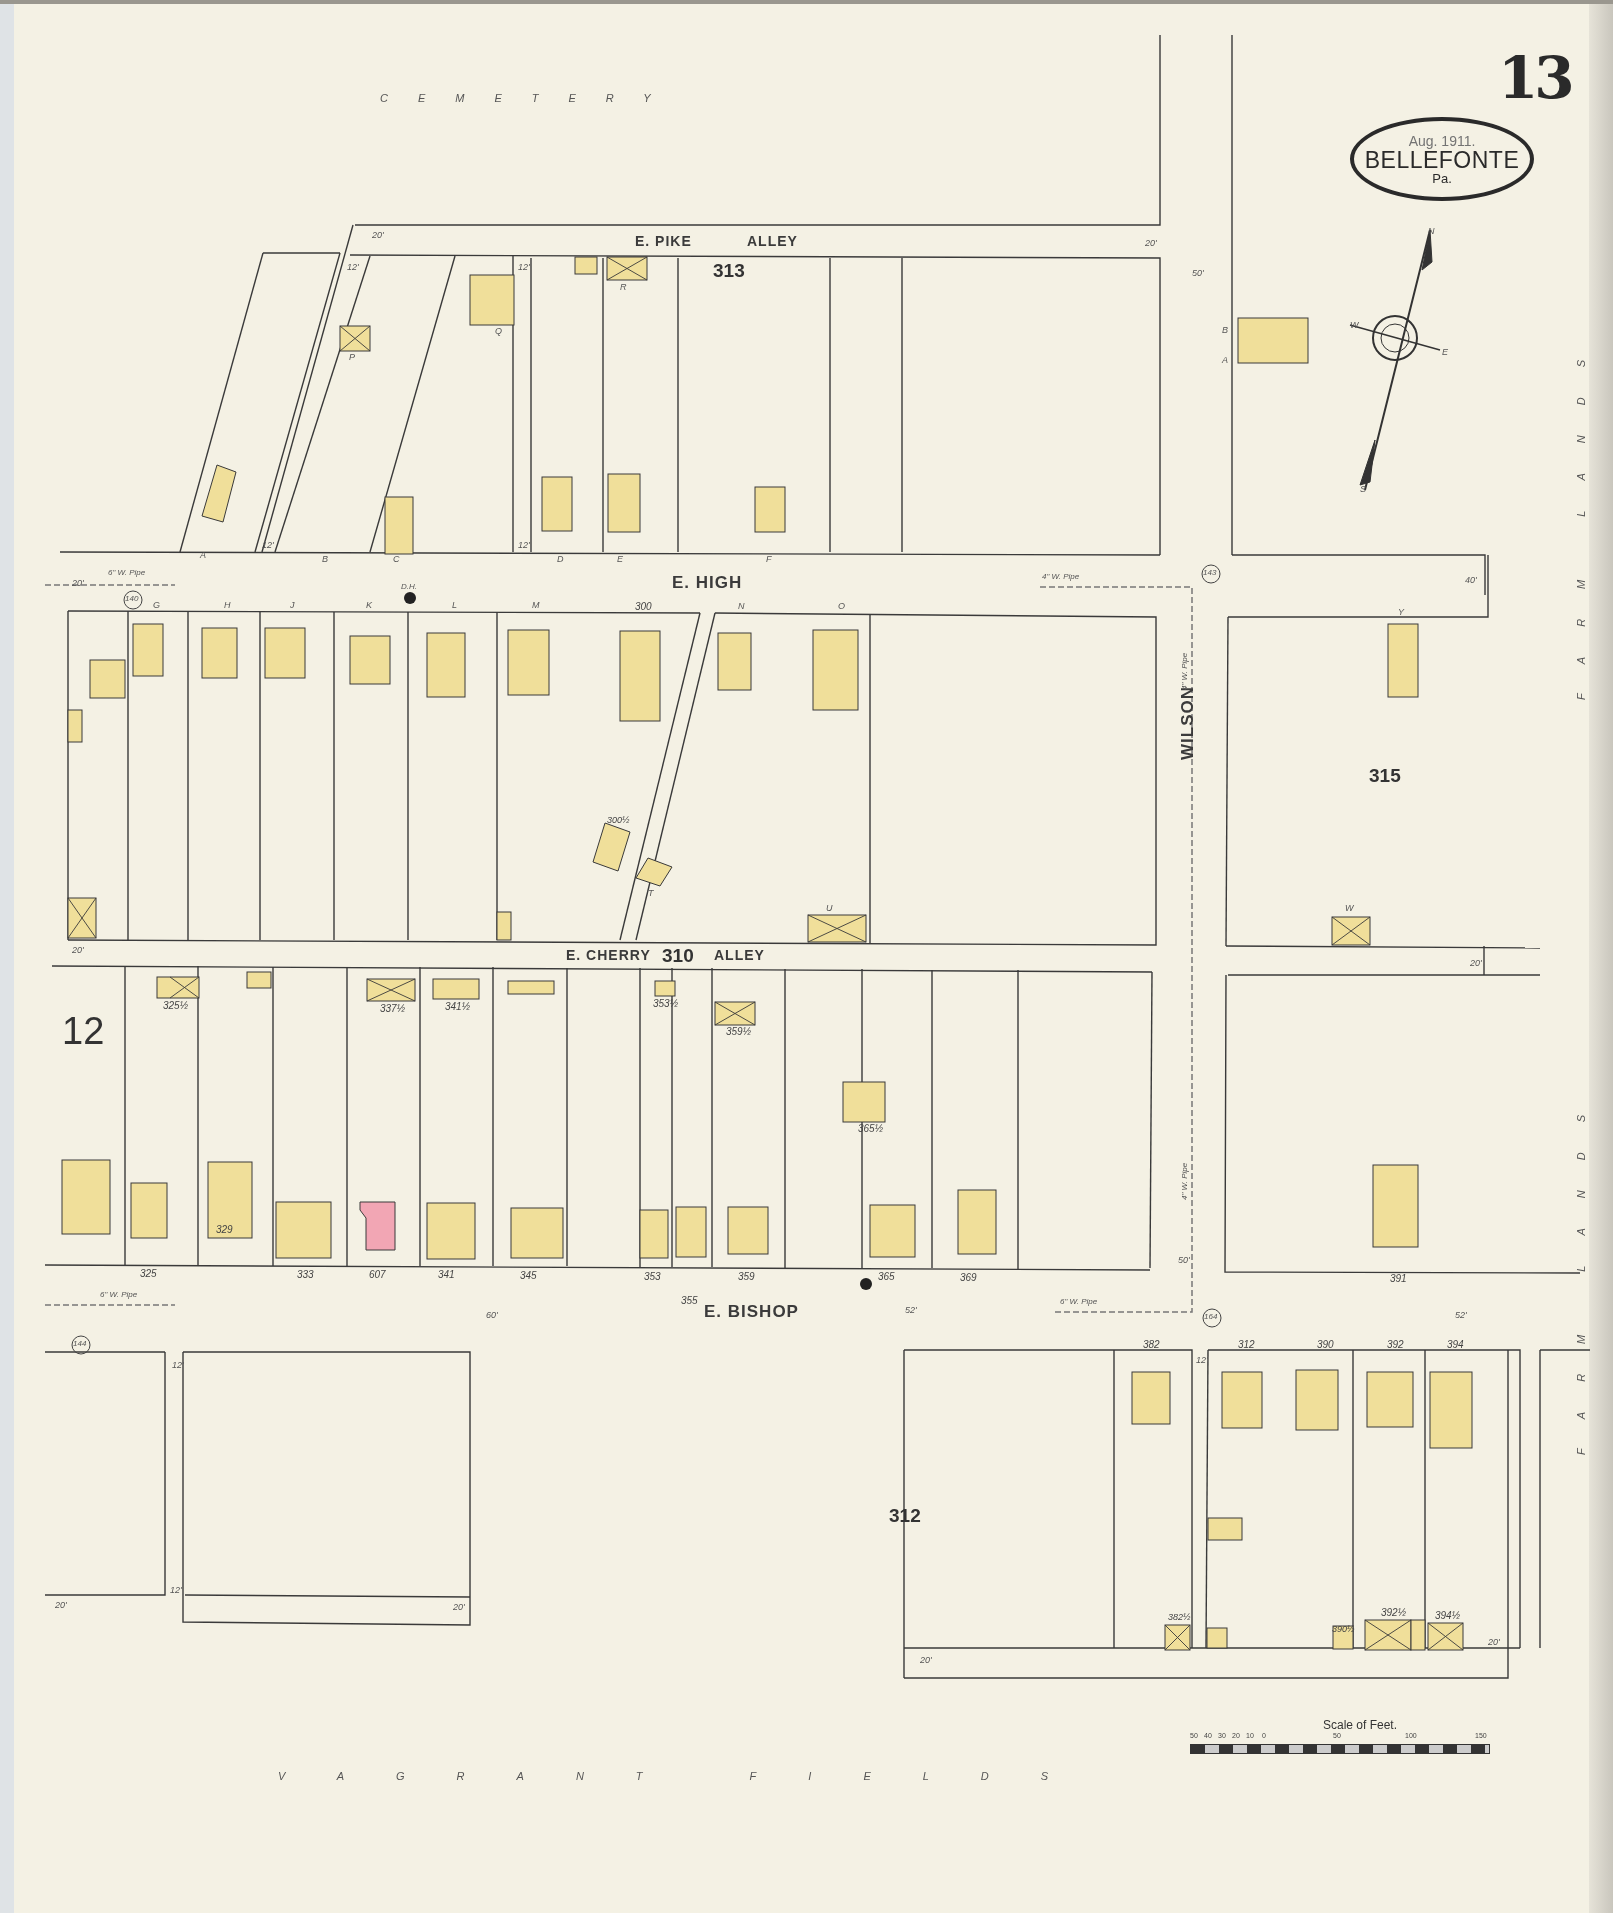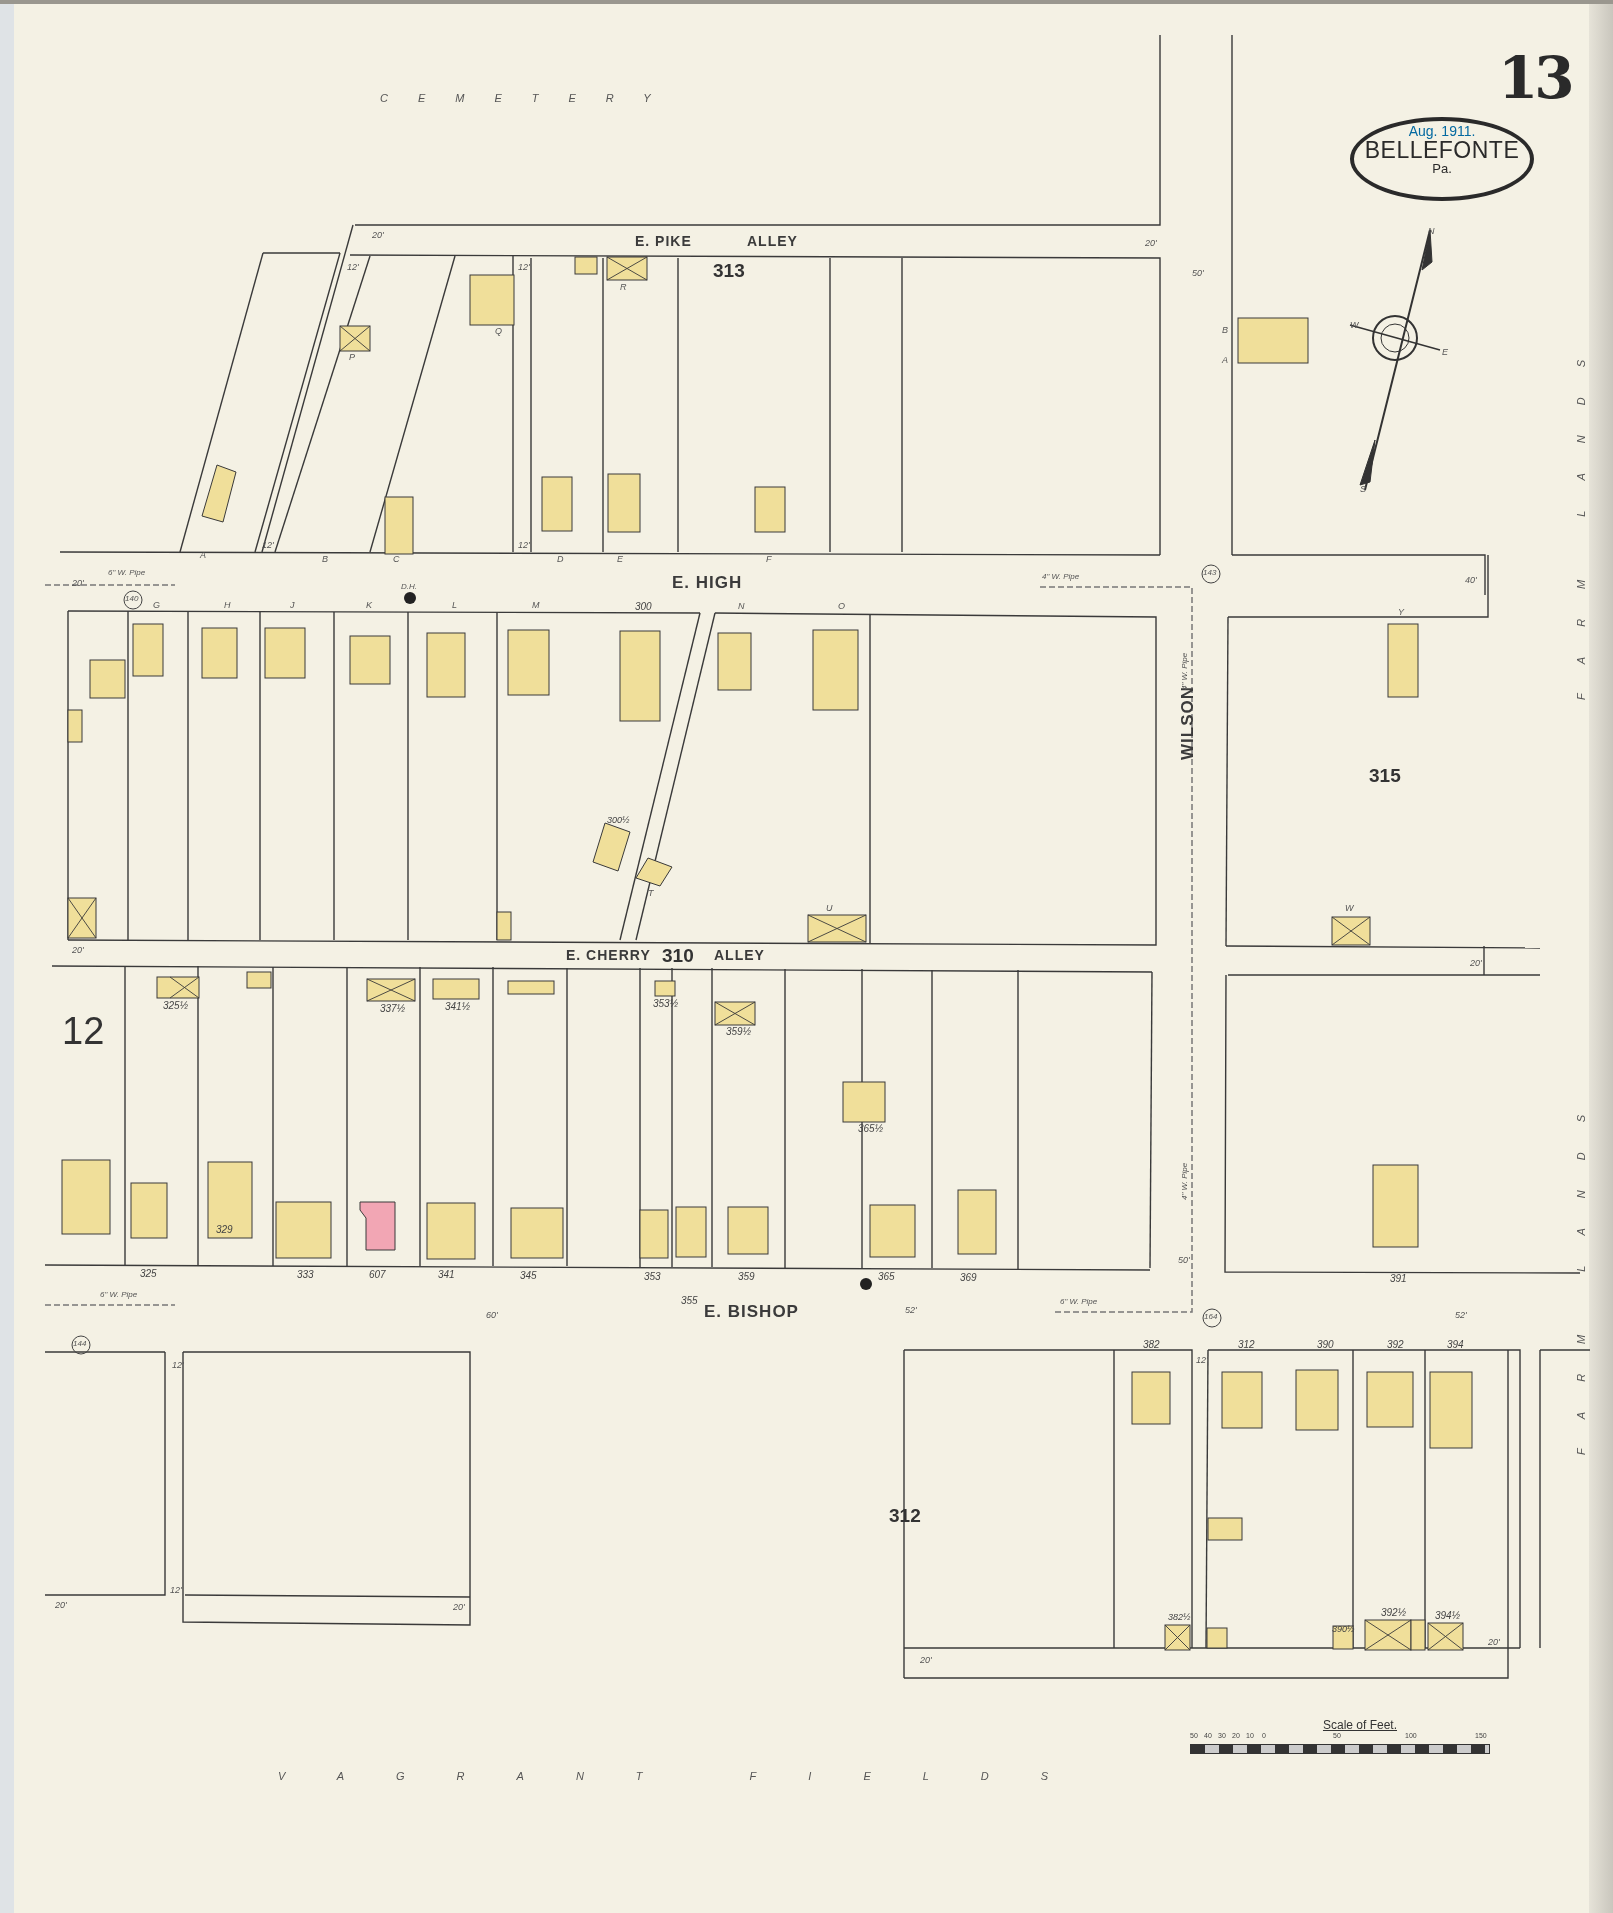--- a/index.html
+++ b/index.html
@@ -10,26 +10,26 @@
   svg.map{position:absolute;left:0;top:0;}
   .lbl{position:absolute;white-space:nowrap;color:#3a3a3a;}
   .street{font-weight:bold;font-size:17px;letter-spacing:1px;color:#3b3b3b;}
   .blocknum{font-size:19px;font-weight:bold;color:#333;}
   .spaced{font-style:italic;font-size:11px;letter-spacing:30px;color:#555;}
   .tiny{font-style:italic;font-size:9px;color:#555;}
   .addr{font-style:italic;font-size:10px;color:#444;}
   .pipe{font-style:italic;font-size:8px;color:#555;}
   .sheet-num{position:absolute;left:1498px;top:44px;font-family:"DejaVu Serif",serif;font-weight:bold;font-size:58px;color:#2a2a2a;letter-spacing:-4px;}
   .cartouche{position:absolute;left:1350px;top:117px;width:176px;height:76px;border:4px solid #2a2a2a;border-radius:50%;text-align:center;}
-  .cartouche .date{font-size:14px;margin-top:2px;display:block;color:#0369a1;}
+  .cartouche .date{font-size:14px;margin-top:12px;display:block;color:#737373;}
   .cartouche .city{font-size:23px;letter-spacing:0.5px;display:block;line-height:22px;color:#2a2a2a;}
   .cartouche .state{font-size:13px;display:block;color:#2a2a2a;}
   .prev-sheet{position:absolute;left:62px;top:1010px;font-size:38px;color:#333;}
   .scale{position:absolute;left:1190px;top:1718px;width:300px;}
-  .scale .title{font-size:12px;text-align:center;margin-left:40px;color:#333;text-decoration:underline;}
+  .scale .title{font-size:12px;text-align:center;margin-left:40px;color:#333;}
   .scale .ticks{position:relative;height:12px;font-size:7px;color:#444;}
   .scale .ticks span{position:absolute;top:0;}
   .scale .bar{height:8px;border:1px solid #333;background:repeating-linear-gradient(90deg,#333 0 14px,#ccc 14px 28px);}
 </style>
 </head>
 <body>
 
 <div class="edge-left"></div>
 <div class="edge-right"></div>
 <div class="edge-top"></div>

